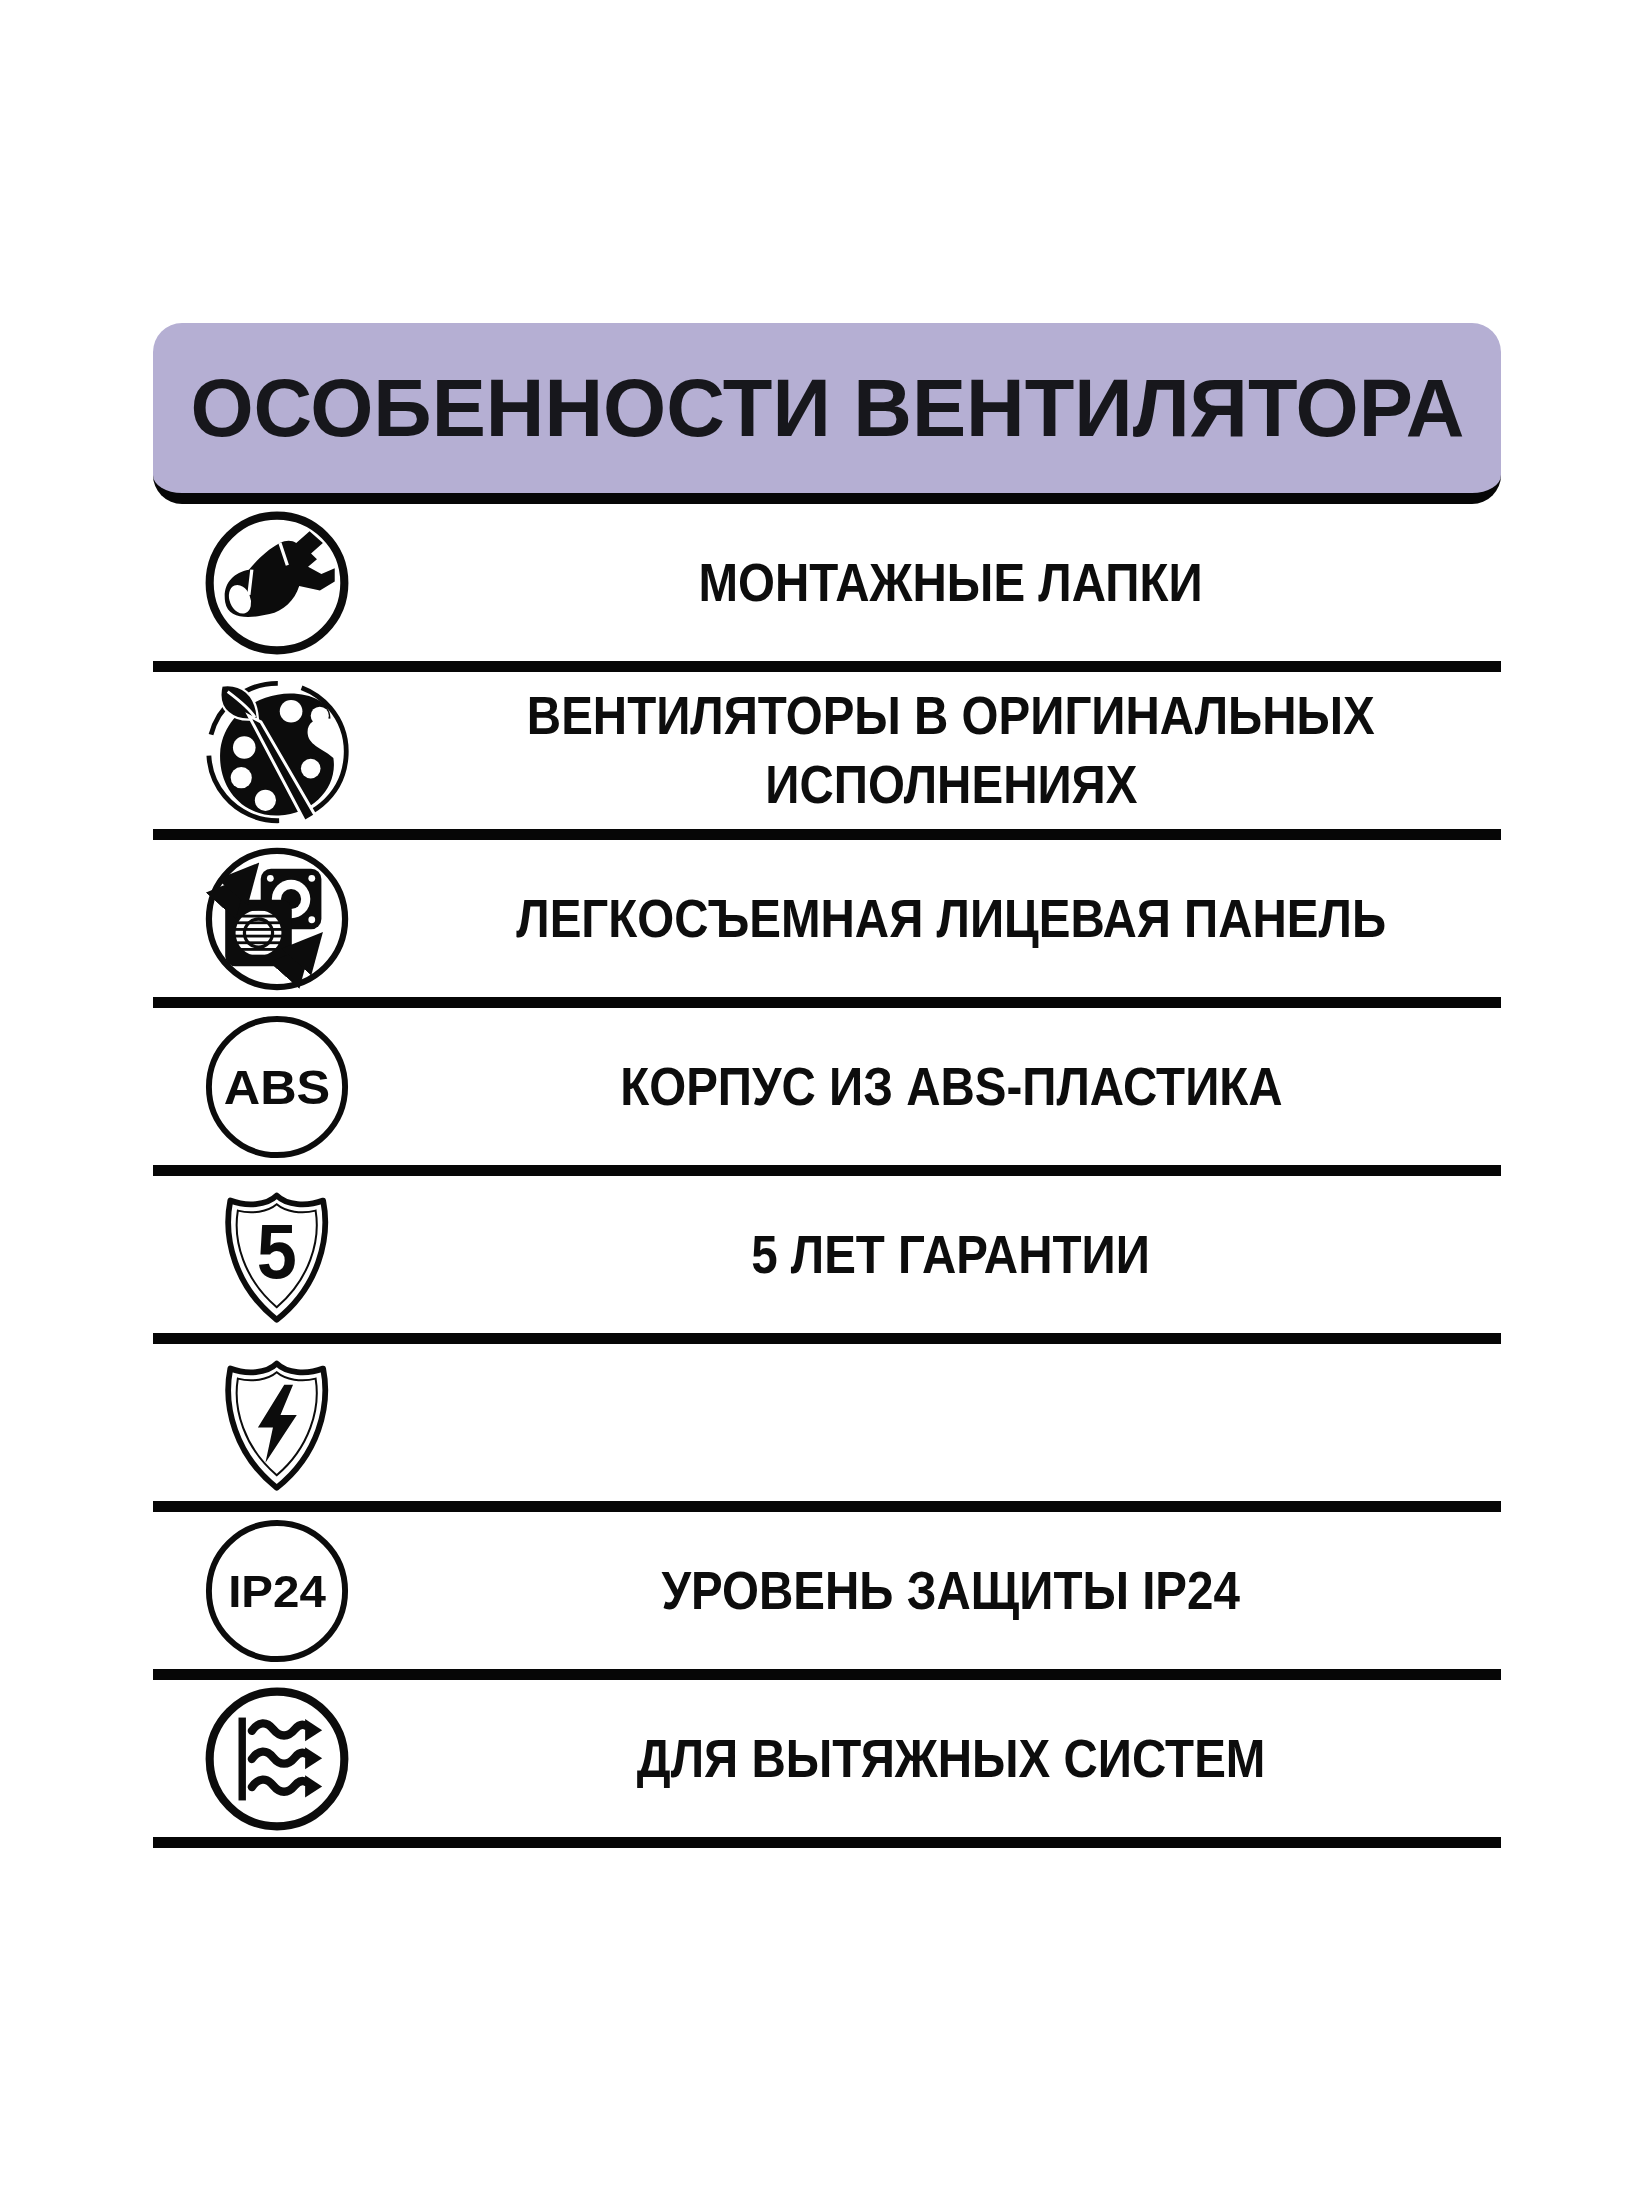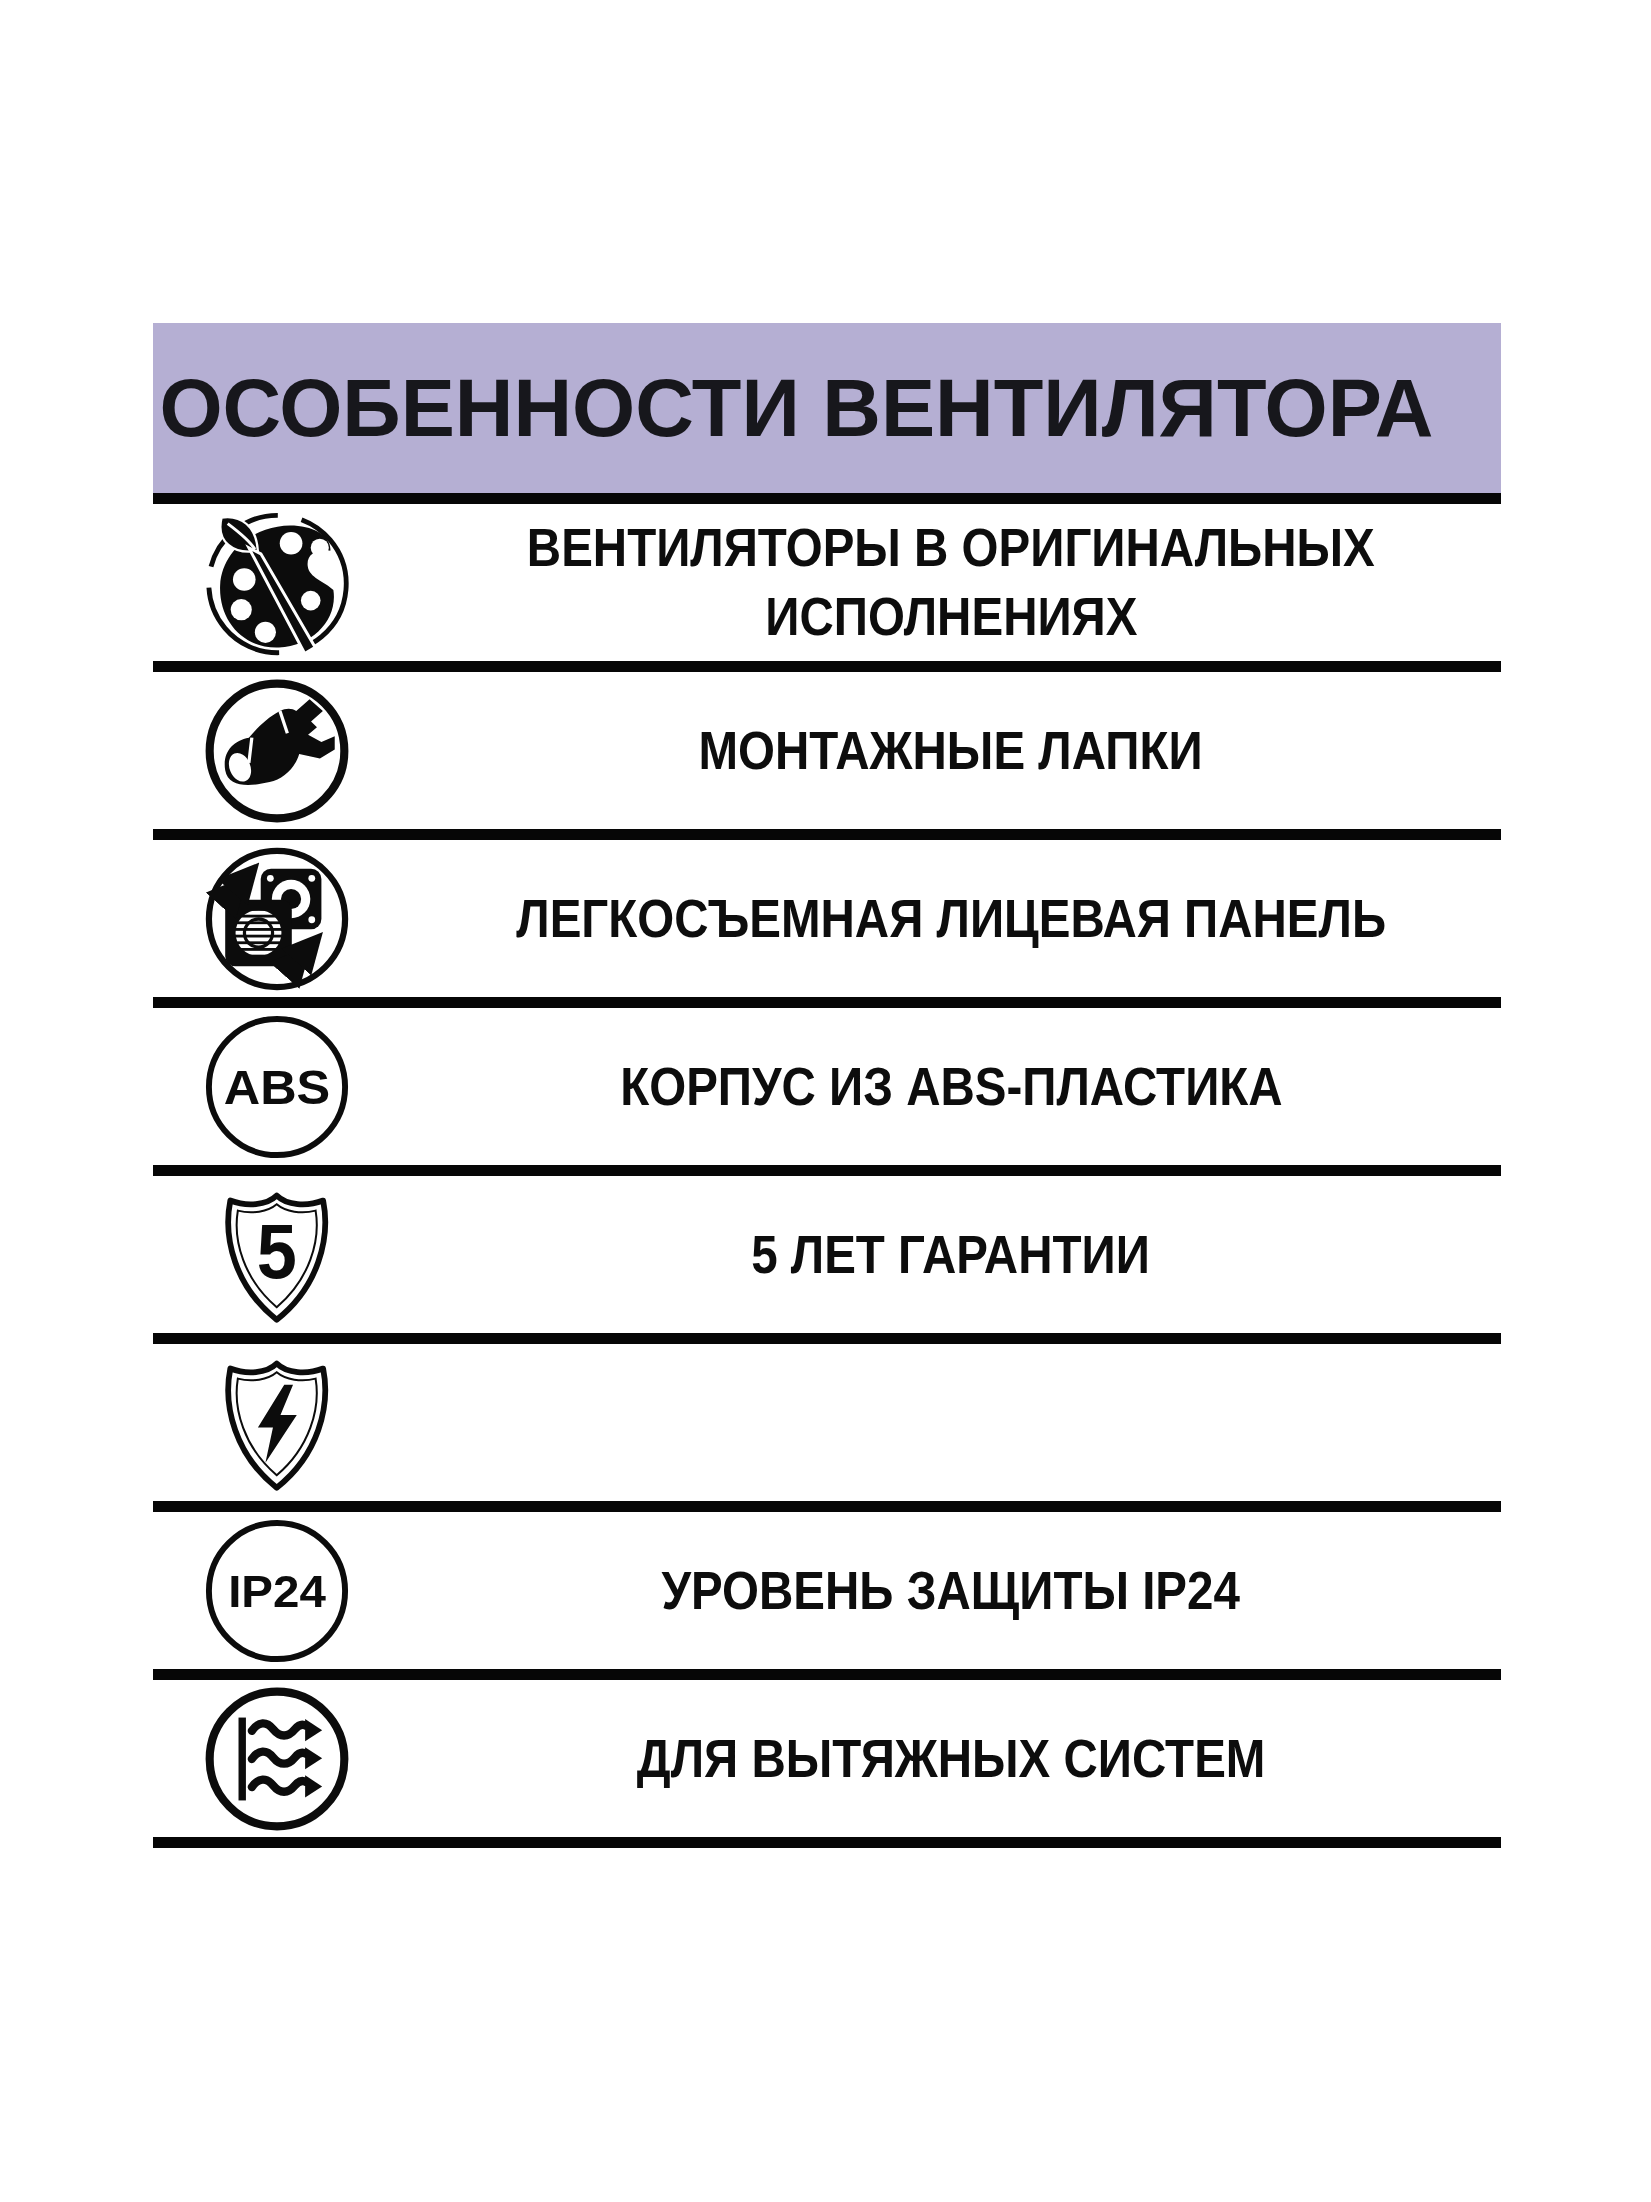--- a/index.html
+++ b/index.html
@@ -14,22 +14,23 @@
   html,body{margin:0;padding:0;}
   body{
     width:1652px;height:2203px;
     background:var(--colors-page_bg);
     font-family:"Liberation Sans","DejaVu Sans",sans-serif;
   }
   .page{position:relative;width:1652px;height:2203px;overflow:hidden;background:var(--colors-page_bg);}
   .content{position:absolute;left:153px;top:323px;width:1348px;}
   .header{
     height:181px;background:var(--colors-header_bg);
-    display:flex;align-items:center;
+    display:flex;align-items:center;justify-content:center;
     border-bottom:11.2px solid var(--colors-divider);
+    border-radius:29px;
   }
   .header-title{
     font-size:82px;font-weight:700;color:var(--colors-title_text);
     white-space:nowrap;letter-spacing:0px;transform:scaleX(0.99);
   }
   .row{
     height:168px;border-bottom:11.2px solid var(--colors-divider);
     display:flex;align-items:center;
   }
   .icon-cell{
@@ -46,20 +47,34 @@
   svg text{font-family:"Liberation Sans","DejaVu Sans",sans-serif;}
 </style>
 </head>
 <body>
 
 <div class="page">
   <div class="content">
 
     <div class="header">
       <div class="header-title">ОСОБЕННОСТИ ВЕНТИЛЯТОРА</div>
+    </div>
+
+    <div class="row">
+      <div class="icon-cell">
+        <svg viewBox="0 0 100 100" height="148" aria-hidden="true">
+          <circle cx="50" cy="50" r="45.5" fill="none" stroke="currentColor" stroke-width="5.5"></circle>
+          <path fill="currentColor" d="M15,63 C13,51 20,43 31,41 C37,34 44,27 52,23 C56,21 60,21 63,23 L72,15 L81,23 L73,30 L77,34 L71,39 L80,44 L89,40 L89,49 L79,55 L65,52 C62,62 54,69 45,71 C32,74 17,75 15,63 Z"></path>
+          <ellipse cx="25" cy="61" rx="7" ry="10" fill="#fff" transform="rotate(-22 25 61)"></ellipse>
+          <path d="M33,41 L31,58 M52,23 L57,38" stroke="#fff" stroke-width="2.2" fill="none"></path>
+        </svg>
+      </div>
+      <div class="text-cell">
+        <div class="line">МОНТАЖНЫЕ ЛАПКИ</div>
+      </div>
     </div>
 
     <div class="row">
       <div class="icon-cell">
         <svg viewBox="0 0 100 100" height="151" aria-hidden="true">
           <circle cx="50" cy="51" r="45.5" fill="none" stroke="currentColor" stroke-width="3.2" stroke-dasharray="86 16 70 14 60 16" transform="rotate(-40 50 51)"></circle>
           <path fill="currentColor" d="M50,13 C68,10 86,17 85,29 C77,27 69,31 70,39 C71,47 81,49 87,55 C90,74 74,92 51,93 C27,94 11,75 12,52 C13,31 31,16 50,13 Z"></path>
           <g fill="#fff">
             <circle cx="59" cy="24" r="7.5"></circle>
             <circle cx="78" cy="27" r="6"></circle>
@@ -69,34 +84,20 @@
             <circle cx="72" cy="62" r="6.5"></circle>
           </g>
           <path fill="currentColor" stroke="#fff" stroke-width="1.5" d="M13,7 C26,5 36,13 37,29 C21,32 9,23 13,7 Z"></path>
           <path d="M17,11 C25,17 32,23 35,28" stroke="#fff" stroke-width="2" fill="none"></path>
           <polygon fill="currentColor" stroke="#fff" stroke-width="2" points="31,27 39,31 75,93 68,97"></polygon>
         </svg>
       </div>
       <div class="text-cell">
         <div class="line">ВЕНТИЛЯТОРЫ В ОРИГИНАЛЬНЫХ</div>
         <div class="line">ИСПОЛНЕНИЯХ</div>
-      </div>
-    </div>
-
-    <div class="row">
-      <div class="icon-cell">
-        <svg viewBox="0 0 100 100" height="148" aria-hidden="true">
-          <circle cx="50" cy="50" r="45.5" fill="none" stroke="currentColor" stroke-width="5.5"></circle>
-          <path fill="currentColor" d="M15,63 C13,51 20,43 31,41 C37,34 44,27 52,23 C56,21 60,21 63,23 L72,15 L81,23 L73,30 L77,34 L71,39 L80,44 L89,40 L89,49 L79,55 L65,52 C62,62 54,69 45,71 C32,74 17,75 15,63 Z"></path>
-          <ellipse cx="25" cy="61" rx="7" ry="10" fill="#fff" transform="rotate(-22 25 61)"></ellipse>
-          <path d="M33,41 L31,58 M52,23 L57,38" stroke="#fff" stroke-width="2.2" fill="none"></path>
-        </svg>
-      </div>
-      <div class="text-cell">
-        <div class="line">МОНТАЖНЫЕ ЛАПКИ</div>
       </div>
     </div>
 
     <div class="row">
       <div class="icon-cell">
         <svg viewBox="0 0 100 100" height="148" aria-hidden="true">
           <defs>
             <clipPath id="gr">
                 <circle cx="37.5" cy="59.5" r="15.5"></circle>
               </clipPath>

